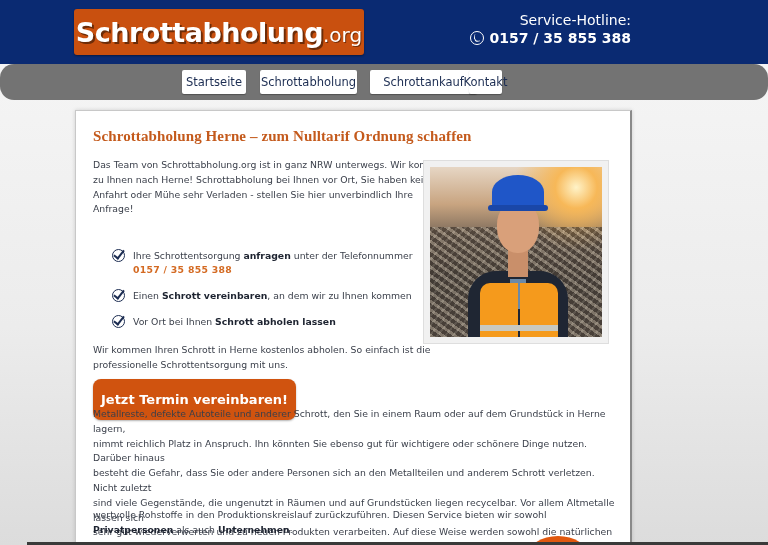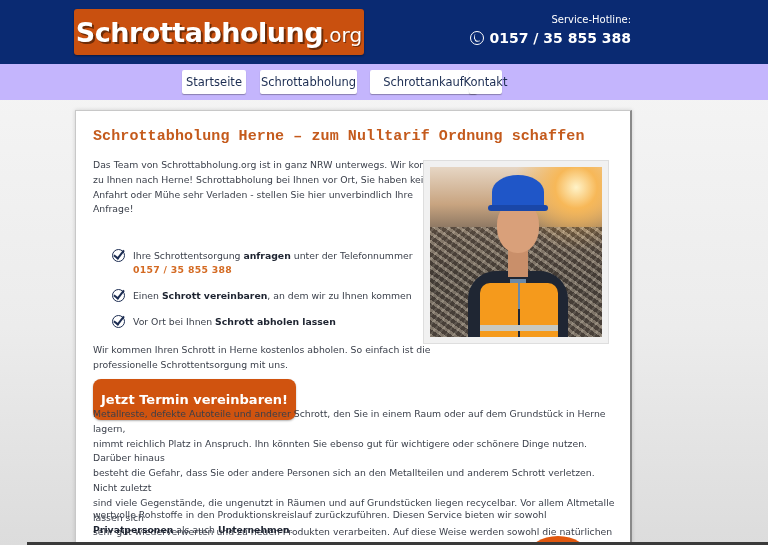--- a/index.html
+++ b/index.html
@@ -25,51 +25,52 @@
     letter-spacing: -0.5px;
     text-shadow: 2px 2px 0 rgba(60,25,5,0.65);
   }
   .logo .tld {
     font-family: "DejaVu Sans", sans-serif; font-size: 20px; margin-top: 6px;
     text-shadow: 1px 1px 0 rgba(60,25,5,0.6);
   }
   .hotline {
     position: absolute; right: 137px; top: 11px; text-align: right; color: #fff;
   }
-  .hotline .label { font-size: 10px; line-height: 18px; }
+  .hotline .label { font-size: 14px; line-height: 18px; }
   .hotline .number { font-size: 14px; font-weight: bold; line-height: 18px; display: flex; align-items: center; justify-content: flex-end; gap: 5px; }
   .phone-icon {
     width: 14px; height: 14px; border: 1.5px solid #fff; border-radius: 50%;
     display: inline-block; position: relative;
   }
   .phone-icon::after {
     content: ""; position: absolute; left: 3px; top: 2px; width: 5px; height: 7px;
     border-left: 1.5px solid #fff; border-bottom: 1.5px solid #fff;
     border-radius: 0 0 0 4px; transform: rotate(-10deg);
   }
   .navbar {
     position: absolute; left: 0; top: 64px; width: 768px; height: 36px;
-    background: #c4b5fd;
+    background: #737373;
+    border-radius: 14px;
   }
   .nav-btn {
     position: absolute; top: 6px; height: 24px; background: #fff;
     border-radius: 2px; color: #1c2d52; font-size: 11.5px;
     display: flex; align-items: center; justify-content: center;
     box-shadow: 0 1px 1px rgba(0,0,0,0.3);
   }
   .content {
     position: absolute; left: 75px; top: 110px; width: 557px; height: 440px;
     background: #fff; border: 1px solid #c8c8c8;
     border-right: 2px solid #8a8a8a;
     box-shadow: 0 0 4px rgba(0,0,0,0.15);
   }
   .title {
     position: absolute; left: 17px; top: 17px; color: #c45a1c;
     font-size: 15px; font-weight: bold; white-space: nowrap;
-    font-family: Liberation Mono, monospace; letter-spacing: 0.1px;
+    font-family: Liberation Serif, serif; letter-spacing: 0.1px;
   }
   .p { position: absolute; left: 17px; color: #3a3f4a; font-size: 9.3px; line-height: 14.8px; }
   .p b { color: #1d2330; }
   .photo-frame {
     position: absolute; left: 347px; top: 49px; width: 186px; height: 184px;
     background: #f1f1f1; border: 1px solid #dedede; padding: 6px;
   }
   .photo {
     width: 100%; height: 100%; position: relative; overflow: hidden;
     background:

